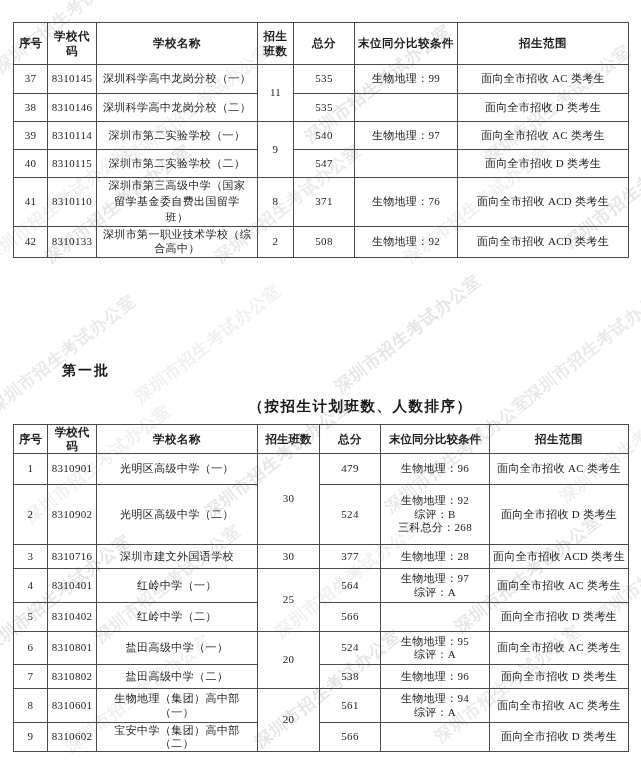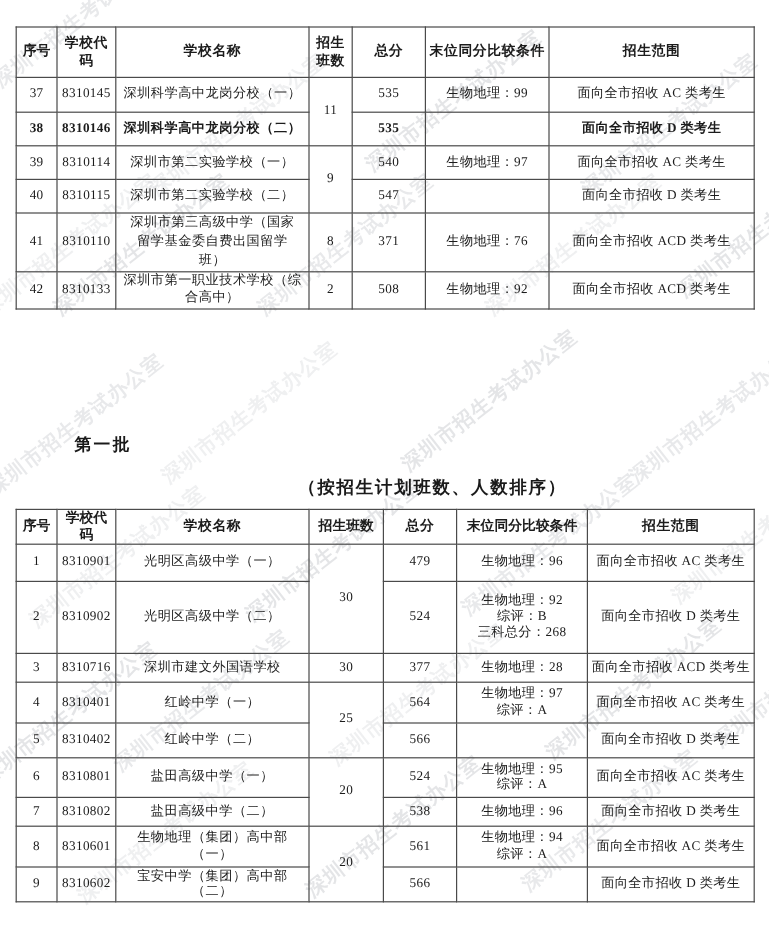--- a/index.html
+++ b/index.html
@@ -187,21 +187,21 @@
     <tbody id="t1body">
         <tr style="height: 29px;">
           <td class="num">37</td>
           <td class="code">8310145</td>
           <td class="name">深圳科学高中龙岗分校（一）</td>
           <td class="cls" rowspan="2">11</td>
           <td class="score">535</td>
           <td class="cond">生物地理：99</td>
           <td class="scope">面向全市招收 AC 类考生</td>
         </tr>
-        <tr style="height: 28px; font-weight: bold;">
+        <tr style="height: 28px;">
           <td class="num">38</td>
           <td class="code">8310146</td>
           <td class="name">深圳科学高中龙岗分校（二）</td>
           <td class="score">535</td>
           <td class="cond"></td>
           <td class="scope">面向全市招收 D 类考生</td>
         </tr>
         <tr style="height: 28px;">
           <td class="num">39</td>
           <td class="code">8310114</td>

